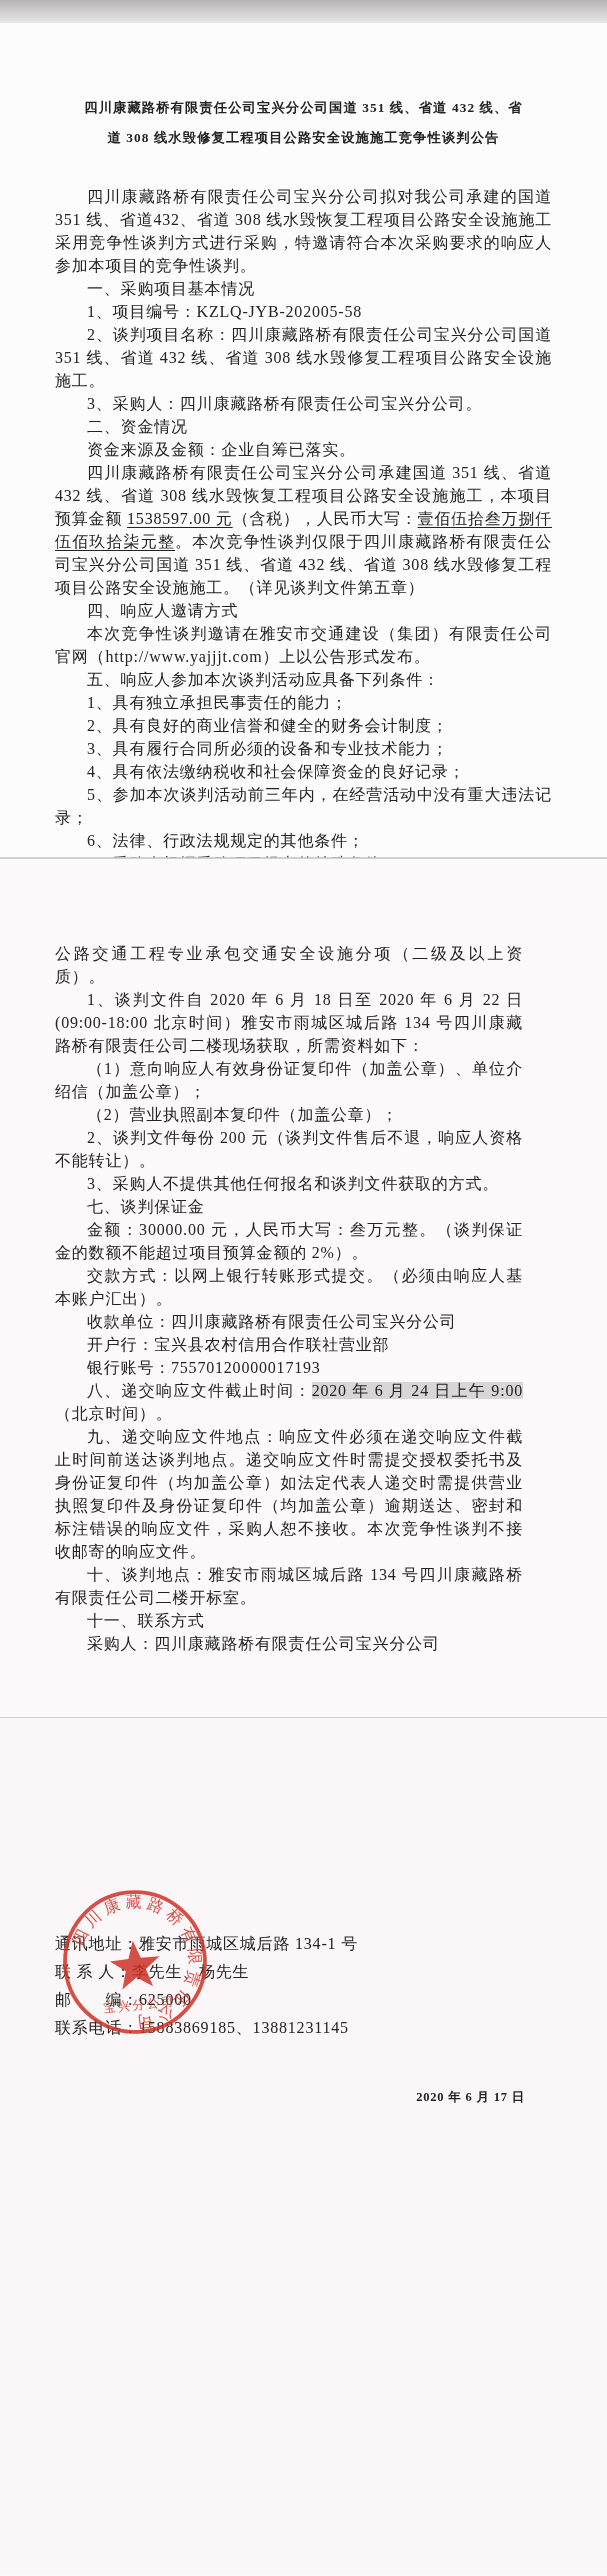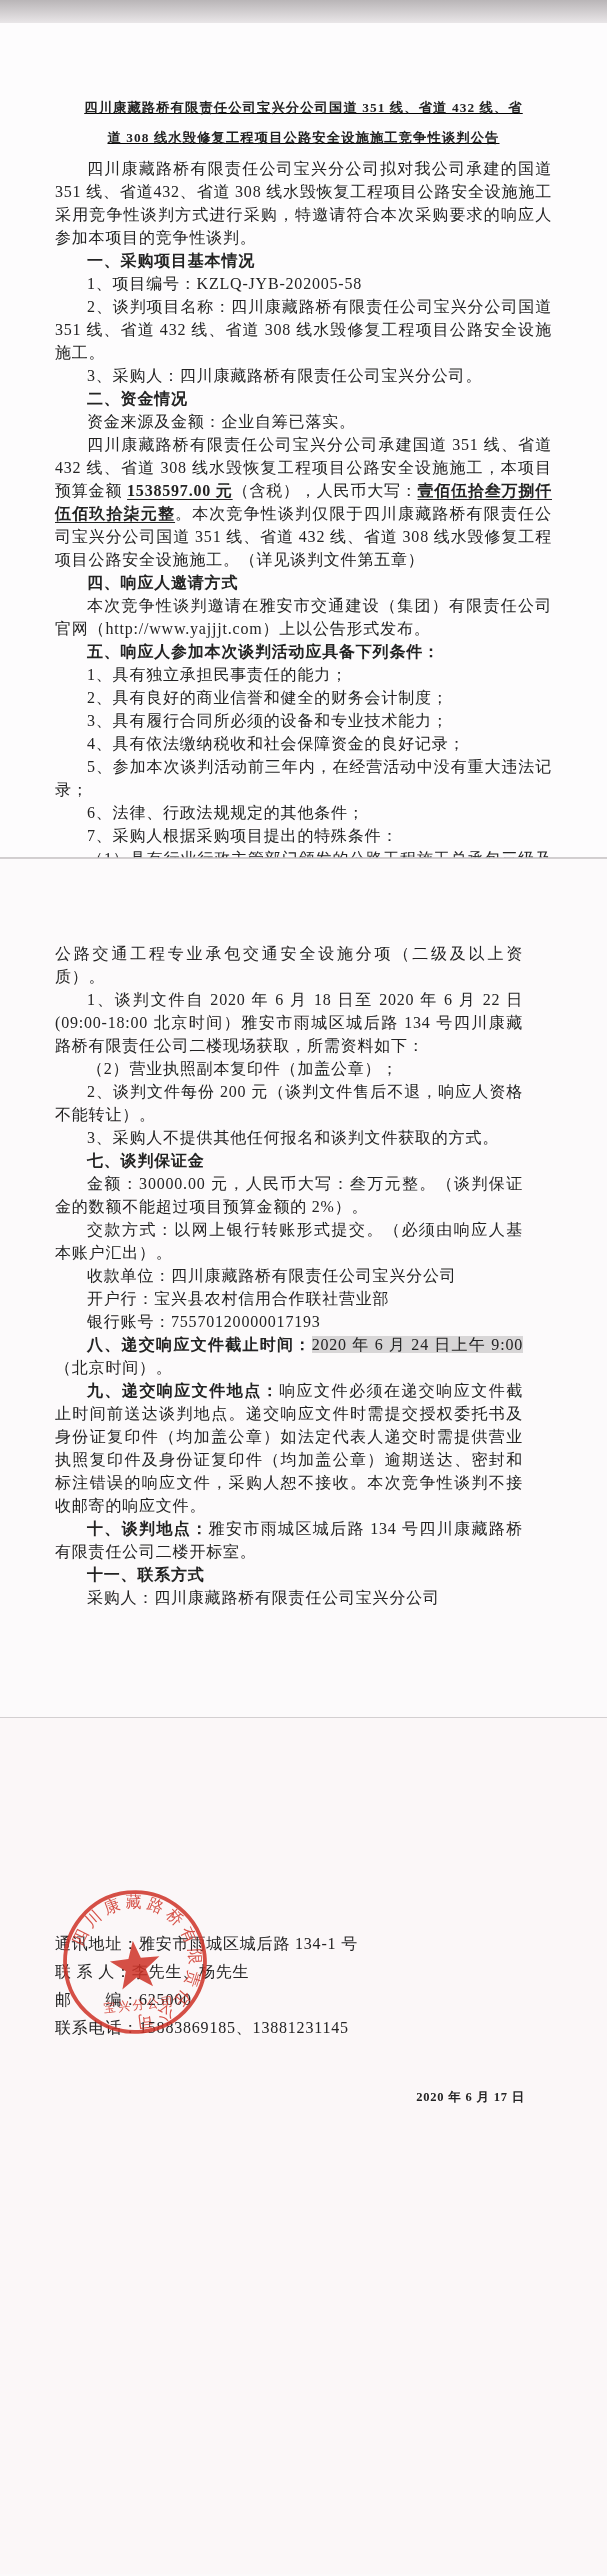--- a/index.html
+++ b/index.html
@@ -5,24 +5,24 @@
   :root { --hl:#d8d6d7; --stamp-red:#cf3227; --text:#232323; }
   * { box-sizing: border-box; }
   body { margin:0; background:#e8e5e7; font-family:"Liberation Serif","DejaVu Serif",serif; }
   .scan { position:relative; width:607px; height:2576px; margin:0 auto; overflow:hidden; background:#fbf9fa; }
   .topband { height:23px; background:linear-gradient(180deg,#b9b5b7,#e9e6e8); }
   .page { position:relative; width:607px; }
   .page-1 { height:835px; padding:70px 55px 0 55px; background:#fdfcfd; }
   .page-2 { height:859px; padding:83px 84px 0 55px; background:#fcfafb; border-top:1.5px solid #d3cfd1; box-shadow:0 -0.8px 0 #c6c2c4; }
   .page-3 { height:857px; padding:212px 55px 0 55px; background:#fbf7f8; border-top:1.5px solid #d3cfd1; }
   .title-line { font-size:13.3px; font-weight:bold; color:var(--text); text-align:center; line-height:30px; letter-spacing:1.1px; }
-  .title-block { margin-bottom:4px;text-decoration:underline; }
+  .title-block { margin-bottom:32px; }
   .para { margin:0; font-size:16px; line-height:23px; letter-spacing:0.8px; color:var(--text); text-align:justify; }
   .indent { text-indent:2em; }
-  .b { font-weight:bold; }
+  .b { font-weight:normal; }
   .u { text-decoration:underline; text-underline-offset:3px; }
   .hl { background:var(--hl); }
   .contact { position:relative; z-index:2; }
   .contact-row { margin:0; font-size:16px; line-height:28px; letter-spacing:0.8px; color:var(--text); }
   .stamp { position:absolute; left:59px; top:168px; z-index:3; opacity:0.85; transform:rotate(-6deg); }
   .sign-date { margin:47px 27px 0 0; font-size:12.5px; letter-spacing:0.8px; color:var(--text); text-align:right;font-weight:bold; }
 </style>
 </head>
 <body>
 
@@ -54,20 +54,21 @@
         <p class="para indent"><span>6、法律、行政法规规定的其他条件；</span></p>
         <p class="para indent"><span>7、采购人根据采购项目提出的特殊条件：</span></p>
         <p class="para indent"><span>（1）具有行业行政主管部门颁发的公路工程施工总承包三级及以上资质或</span></p>
       </div>
   </div>
 
   <div class="page page-2">
     <div>
         <p class="para"><span>公路交通工程专业承包交通安全设施分项（二级及以上资质）。</span></p>
         <p class="para indent"><span>1、谈判文件自 2020 年 6 月 18 日至 2020 年 6 月 22 日(09:00-18:00 北京时间）雅安市雨城区城后路 134 号四川康藏路桥有限责任公司二楼现场获取，所需资料如下：</span></p>
+        <p class="para indent"><span>（1）意向响应人有效身份证复印件（加盖公章）、单位介绍信（加盖公章）；</span></p>
         <p class="para indent"><span>（2）营业执照副本复印件（加盖公章）；</span></p>
         <p class="para indent"><span>2、谈判文件每份 200 元（谈判文件售后不退，响应人资格不能转让）。</span></p>
         <p class="para indent"><span>3、采购人不提供其他任何报名和谈判文件获取的方式。</span></p>
         <p class="para indent"><span class="b">七、谈判保证金</span></p>
         <p class="para indent"><span>金额：30000.00 元，人民币大写：叁万元整。（谈判保证金的数额不能超过项目预算金额的 2%）。</span></p>
         <p class="para indent"><span>交款方式：以网上银行转账形式提交。（必须由响应人基本账户汇出）。</span></p>
         <p class="para indent"><span>收款单位：四川康藏路桥有限责任公司宝兴分公司</span></p>
         <p class="para indent"><span>开户行：宝兴县农村信用合作联社营业部</span></p>
         <p class="para indent"><span>银行账号：75570120000017193</span></p>
         <p class="para indent"><span class="b">八、递交响应文件截止时间：</span><span class="hl">2020 年 6 月 24 日上午 9:00</span><span>（北京时间）。</span></p>

